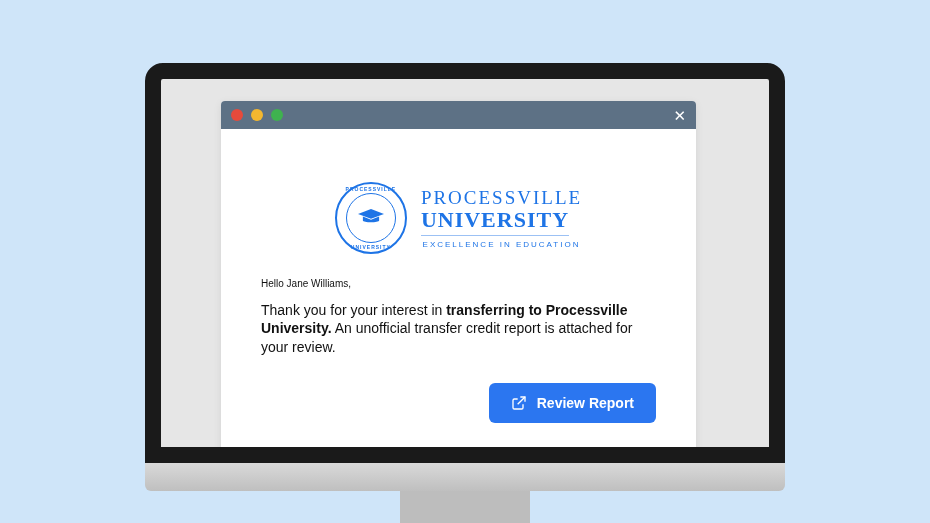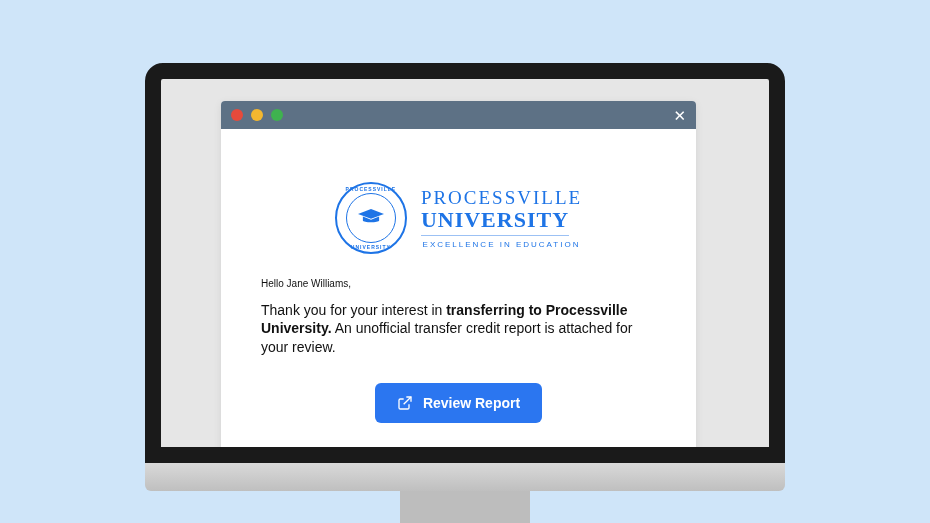--- a/index.html
+++ b/index.html
@@ -151,21 +151,21 @@
   }
   .msg {
     font-size: 14px;
     color:#111;
     line-height: 1.35;
   }
   .msg .bold { font-weight: 700; }
 
   .cta-wrap{
     display:flex;
-    justify-content:center;
+    justify-content:flex-end;
     margin-top:26px;
   }
   .cta {
     background:#2b76f0;
     color:#fff;
     font-weight:700;
     font-size:14px;
     border:none;
     border-radius:6px;
     padding:12px 22px;

